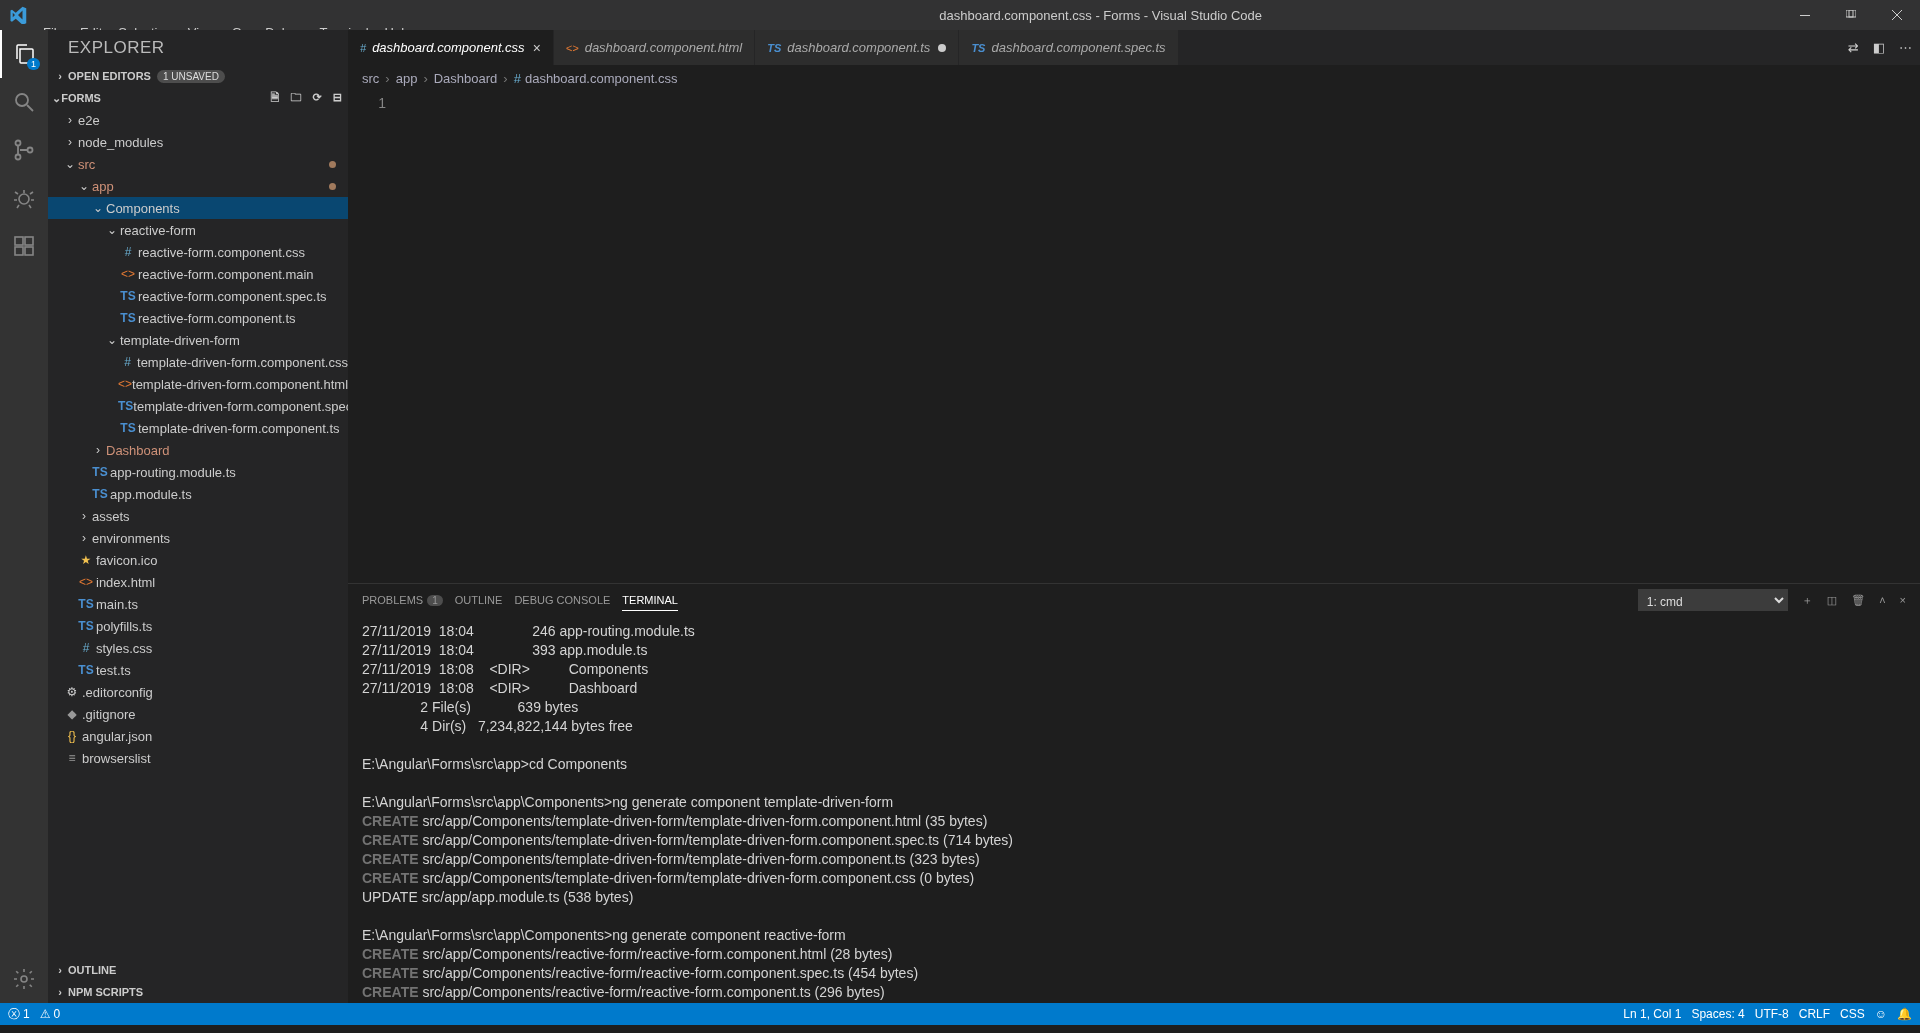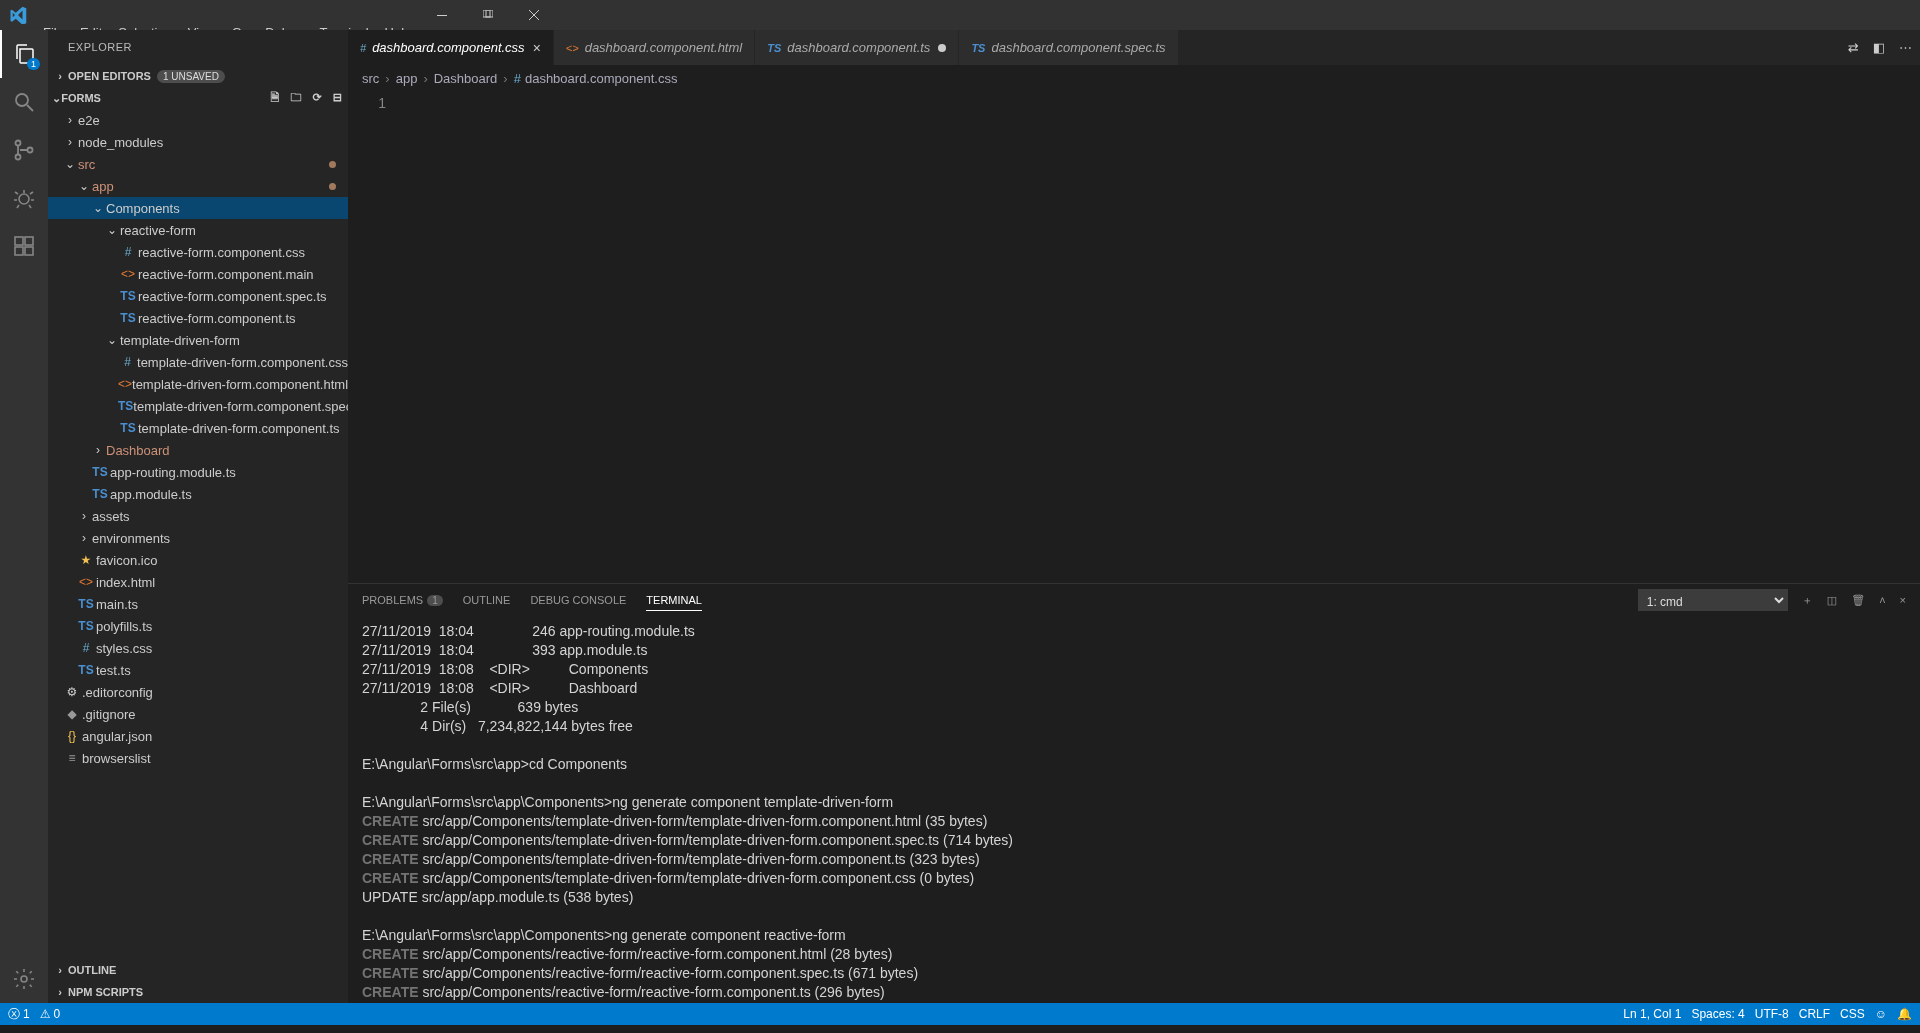--- a/index.html
+++ b/index.html
@@ -11,21 +11,21 @@
 .title-center { flex:1; text-align:center; color:#ccc; }
 .win-controls { display:flex; }
 .win-btn { width:46px; height:30px; display:flex; align-items:center; justify-content:center; cursor:pointer; }
 .main { display:flex; height:973px; }
 .activity { width:48px; background:#333333; display:flex; flex-direction:column; align-items:center; }
 .act-item { width:48px; height:48px; display:flex; align-items:center; justify-content:center; position:relative; cursor:pointer; }
 .act-item.active { border-left:2px solid #fff; }
 .act-badge { position:absolute; bottom:8px; right:8px; background:#007acc; color:#fff; border-radius:8px; font-size:9px; padding:1px 4px; }
 .act-spacer { flex:1; }
 .sidebar { width:300px; background:#252526; color:#ccc; display:flex; flex-direction:column; overflow:hidden; }
-.sb-title { height:35px; line-height:35px; padding-left:20px; font-size:11px; letter-spacing:0.5px; color:#bbb; }
+.sb-title { height:35px; line-height:35px; padding-left:20px; font-size:17px; letter-spacing:0.5px; color:#bbb; }
 .sb-section-hdr { height:22px; display:flex; align-items:center; padding-left:4px; font-size:11px; font-weight:bold; cursor:pointer; }
 .sb-section-hdr .chev { width:16px; text-align:center; }
 .badge { background:#4d4d4d; border-radius:7px; font-size:10px; padding:1px 6px; margin-left:6px; color:#ddd; font-weight:normal;}
 .sb-forms-hdr { height:22px; display:flex; align-items:center; justify-content:space-between; padding:0 6px 0 4px; font-size:11px; font-weight:bold; }
 .sb-forms-hdr .left { display:flex; align-items:center;}
 .sb-forms-hdr .icons span { margin-left:8px; cursor:pointer; color:#ccc;}
 .tree { flex:1; overflow:auto; font-size:13px; }
 .tree-row { height:22px; display:flex; align-items:center; cursor:pointer; white-space:nowrap; position:relative;}
 .tree-row.selected { background:#094771; }
 .tree-row .twist { width:16px; text-align:center; font-size:12px; color:#ccc;}
@@ -45,21 +45,21 @@
 .tab .ticon { margin-right:6px; font-size:11px;}
 .tab .close { margin-left:8px; font-size:14px; color:#ccc;}
 .tab .dirty { margin-left:8px; width:8px; height:8px; border-radius:50%; background:#ccc; display:inline-block;}
 .tab-actions { margin-left:auto; display:flex; align-items:center; padding-right:8px; gap:14px; color:#ccc;}
 .breadcrumb { height:26px; display:flex; align-items:center; padding-left:14px; color:#aab; font-size:13px; background:#1e1e1e;}
 .breadcrumb .sep { margin:0 6px; color:#777;}
 .editor-body { flex:1; display:flex; background:#1e1e1e; }
 .gutter { width:50px; text-align:right; padding-right:12px; color:#858585; font-family:Consolas,monospace; font-size:14px; line-height:20px; padding-top:2px;}
 .code { flex:1; font-family:Consolas,monospace; font-size:14px; }
 .panel { height:420px; border-top:1px solid #333; display:flex; flex-direction:column; background:#1e1e1e;}
-.panel-tabs { height:32px; display:flex; align-items:center; padding:0 14px; color:#9a9a9a; font-size:11px; gap:20px;}
+.panel-tabs { height:32px; display:flex; align-items:center; padding:0 14px; color:#9a9a9a; font-size:11px; gap:12px;}
 .panel-tabs .ptab { cursor:pointer; padding:4px 0;}
 .panel-tabs .ptab.active { color:#fff; border-bottom:1px solid #fff;}
 .panel-tabs .pbadge { background:#4d4d4d; border-radius:8px; font-size:10px; padding:0px 5px; margin-left:4px;}
 .panel-right { margin-left:auto; display:flex; align-items:center; gap:14px;}
 .panel-right select { background:#3c3c3c; color:#ddd; border:1px solid #3c3c3c; height:22px; width:150px; font-size:12px; padding:4px 4px;}
 .terminal { flex:1; overflow:auto; padding:6px 14px; font-family:Consolas,"Courier New",monospace; font-size:14px; line-height:18px; color:#d4d4d4; white-space:pre;}
 .term-green { color:#737373; font-weight:bold;}
 .statusbar { height:22px; background:#007acc; color:#fff; display:flex; align-items:center; font-size:12px; padding:0 8px; justify-content:space-between;}
 .statusbar .sb-left, .statusbar .sb-right { display:flex; align-items:center; gap:10px;}
 .statusbar .sb-item { display:flex; align-items:center; gap:3px; cursor:pointer;}
@@ -77,20 +77,21 @@
   <div class="menu">
     <div class="menu-item">File</div>
     <div class="menu-item">Edit</div>
     <div class="menu-item">Selection</div>
     <div class="menu-item">View</div>
     <div class="menu-item">Go</div>
     <div class="menu-item">Debug</div>
     <div class="menu-item">Terminal</div>
     <div class="menu-item">Help</div>
   </div>
+  <div class="title-center">dashboard.component.css - Forms - Visual Studio Code</div>
   <div class="win-controls">
     <div class="win-btn">
         <svg width="10" height="1">
           <rect width="10" height="1" fill="#ccc"></rect>
         </svg>
       </div>
     <div class="win-btn">
         <svg width="10" height="10">
           <rect x="0" y="0" width="7" height="7" fill="none" stroke="#ccc"></rect>
           <rect x="3" y="-3" width="7" height="7" fill="none" stroke="#ccc" transform="translate(0,3)"></rect>
@@ -374,21 +375,21 @@
 <span></span>
 <span>E:\Angular\Forms\src\app\Components&gt;ng generate component template-driven-form</span>
 <span class="term-green">CREATE</span><span> src/app/Components/template-driven-form/template-driven-form.component.html (35 bytes)</span>
 <span class="term-green">CREATE</span><span> src/app/Components/template-driven-form/template-driven-form.component.spec.ts (714 bytes)</span>
 <span class="term-green">CREATE</span><span> src/app/Components/template-driven-form/template-driven-form.component.ts (323 bytes)</span>
 <span class="term-green">CREATE</span><span> src/app/Components/template-driven-form/template-driven-form.component.css (0 bytes)</span>
 <span>UPDATE src/app/app.module.ts (538 bytes)</span>
 <span></span>
 <span>E:\Angular\Forms\src\app\Components&gt;ng generate component reactive-form</span>
 <span class="term-green">CREATE</span><span> src/app/Components/reactive-form/reactive-form.component.html (28 bytes)</span>
-<span class="term-green">CREATE</span><span> src/app/Components/reactive-form/reactive-form.component.spec.ts (671 bytes)</span>
+<span class="term-green">CREATE</span><span> src/app/Components/reactive-form/reactive-form.component.spec.ts (454 bytes)</span>
 <span class="term-green">CREATE</span><span> src/app/Components/reactive-form/reactive-form.component.ts (296 bytes)</span>
 
 
 <span></span>
 </div>
     </div>
   </div>
 </div>
 
 <div class="statusbar">

